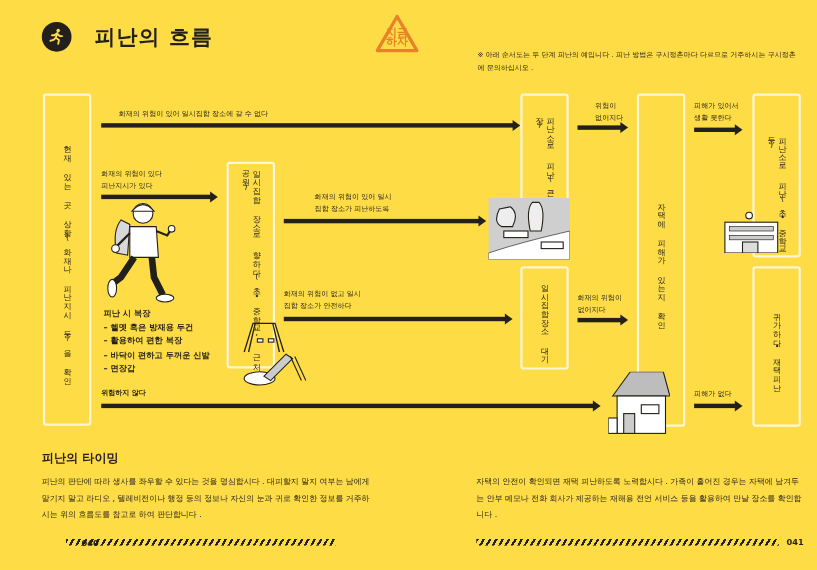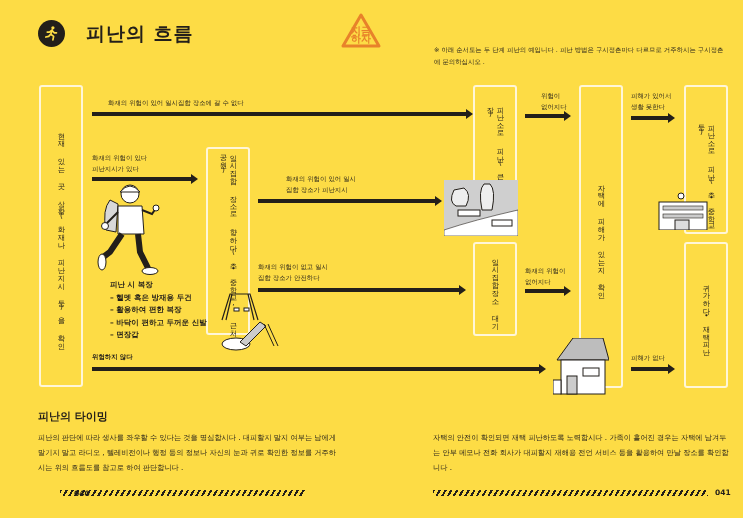--- a/index.html
+++ b/index.html
@@ -19,21 +19,21 @@
   .box { border: 2px solid #fff6d8; border-radius: 3px; }
   .vtext { writing-mode: vertical-rl; text-orientation: upright; font-size: 7.4px; letter-spacing: 0.5px; line-height: 10px; color: #231f1a; }
   .box-inner { width: 100%; height: 100%; display: flex; align-items: center; justify-content: center; }
 
   
   .arrow { height: 4px; background: #231f1a; }
   .arrow::after { content: ""; position: absolute; right: -6px; top: -3px; border-left: 7px solid #231f1a; border-top: 5px solid transparent; border-bottom: 5px solid transparent; }
   .arrow-lbl { font-size: 6.4px; line-height: 11px; color: #231f1a; }
 
   
-  .attire { left: 94px; top: 279px; font-size: 7.5px; line-height: 12.5px; font-weight: bold; margin-left: 16px; }
+  .attire { left: 94px; top: 279px; font-size: 7.5px; line-height: 12.5px; font-weight: bold; }
   .attire div { white-space: nowrap; }
 
   
   .section-title { left: 38px; top: 409px; font-size: 11px; font-weight: bold; }
   .para { font-size: 7.2px; line-height: 15px; color: #231f1a; }
   .hazard { height: 6px; background: repeating-linear-gradient(120deg, #231f1a 0 2px, transparent 2px 5px); }
   .page-num { font-size: 7.5px; font-weight: bold; }
 </style>
 </head>
 <body>
@@ -100,21 +100,21 @@
 <div class="abs arrow" style="left:92px;top:112px;width:375px;"></div>
 
 <div class="abs arrow-lbl" style="left:92px;top:153px;">
     <div>화재의 위험이 있다</div>
     <div>피난지시가 있다</div>
   </div>
 <div class="abs arrow" style="left:92px;top:177px;width:100px;"></div>
 
 <div class="abs arrow-lbl" style="left:258px;top:174px;margin-left:28px;">
     <div>화재의 위험이 있어 일시</div>
-    <div>집합 장소가 피난지시</div>
+    <div>집합 장소가 피난하도록</div>
   </div>
 <div class="abs arrow" style="left:258px;top:199px;width:178px;"></div>
 
 <div class="abs arrow-lbl" style="left:258px;top:262px;">
     <div>화재의 위험이 없고 일시</div>
     <div>집합 장소가 안전하다</div>
   </div>
 <div class="abs arrow" style="left:258px;top:288px;width:202px;"></div>
 
 <div class="abs arrow-lbl" style="left:92px;top:352px;font-weight:bold;">위험하지 않다</div>
@@ -192,18 +192,18 @@
 <div class="abs attire">
   <div>피난 시 복장</div>
   <div>– 헬멧 혹은 방재용 두건</div>
   <div>– 활용하여 편한 복장</div>
   <div>– 바닥이 편하고 두꺼운 신발</div>
   <div>– 면장갑</div>
 </div>
 
 <div class="abs section-title">피난의 타이밍</div>
 <div class="abs para" style="left:38px;top:430px;width:300px;">피난의 판단에 따라 생사를 좌우할 수 있다는 것을 명심합시다 . 대피할지 말지 여부는 남에게 맡기지 말고 라디오 , 텔레비전이나 행정 등의 정보나 자신의 눈과 귀로 확인한 정보를 거주하시는 위의 흐름도를 참고로 하여 판단합니다 .</div>
-<div class="abs para" style="left:433px;top:430px;width:300px;">자택의 안전이 확인되면 재택 피난하도록 노력합시다 . 가족이 흩어진 경우는 자택에 남겨두는 안부 메모나 전화 회사가 대피할지 재해용 전언 서비스 등을 활용하여 만날 장소를 확인합니다 .</div>
+<div class="abs para" style="left:433px;top:430px;width:300px;">자택의 안전이 확인되면 재택 피난하도록 노력합시다 . 가족이 흩어진 경우는 자택에 남겨두는 안부 메모나 전화 회사가 제공하는 재해용 전언 서비스 등을 활용하여 만날 장소를 확인합니다 .</div>
 
 <div class="abs page-num" style="left:38px;top:489px;padding-left:36px;">040</div>
 <div class="abs hazard" style="left:60px;top:490px;width:245px;"></div>
 <div class="abs hazard" style="left:433px;top:490px;width:275px;"></div>
 <div class="abs page-num" style="left:715px;top:488px;">041</div>
 
 </body></html>

